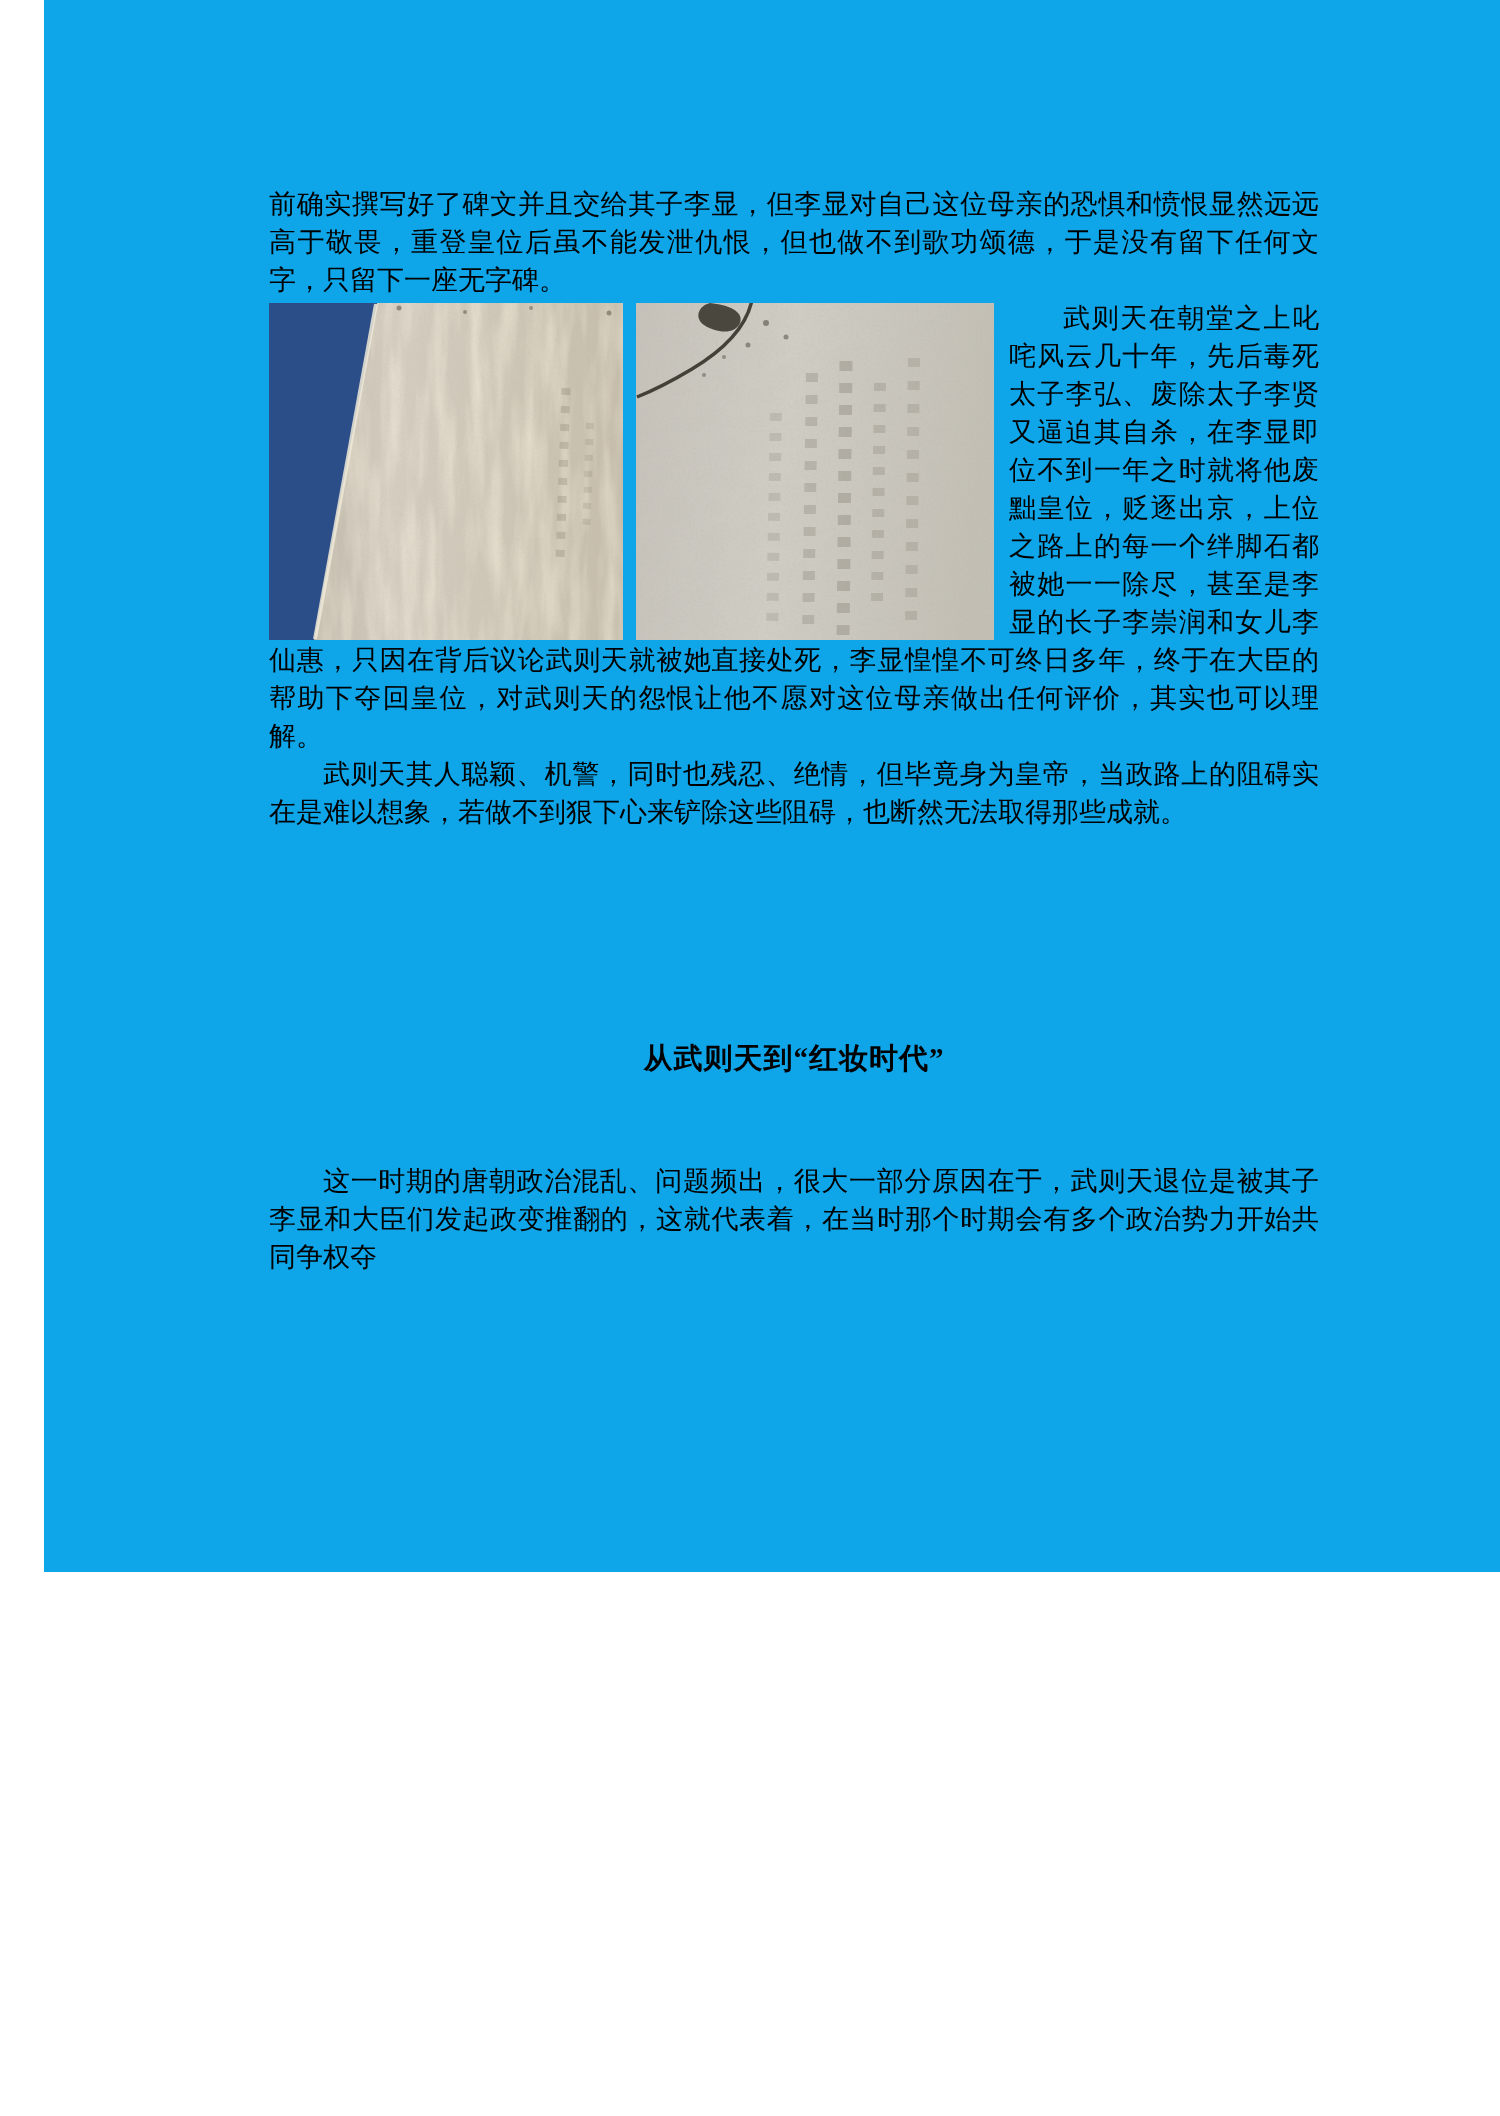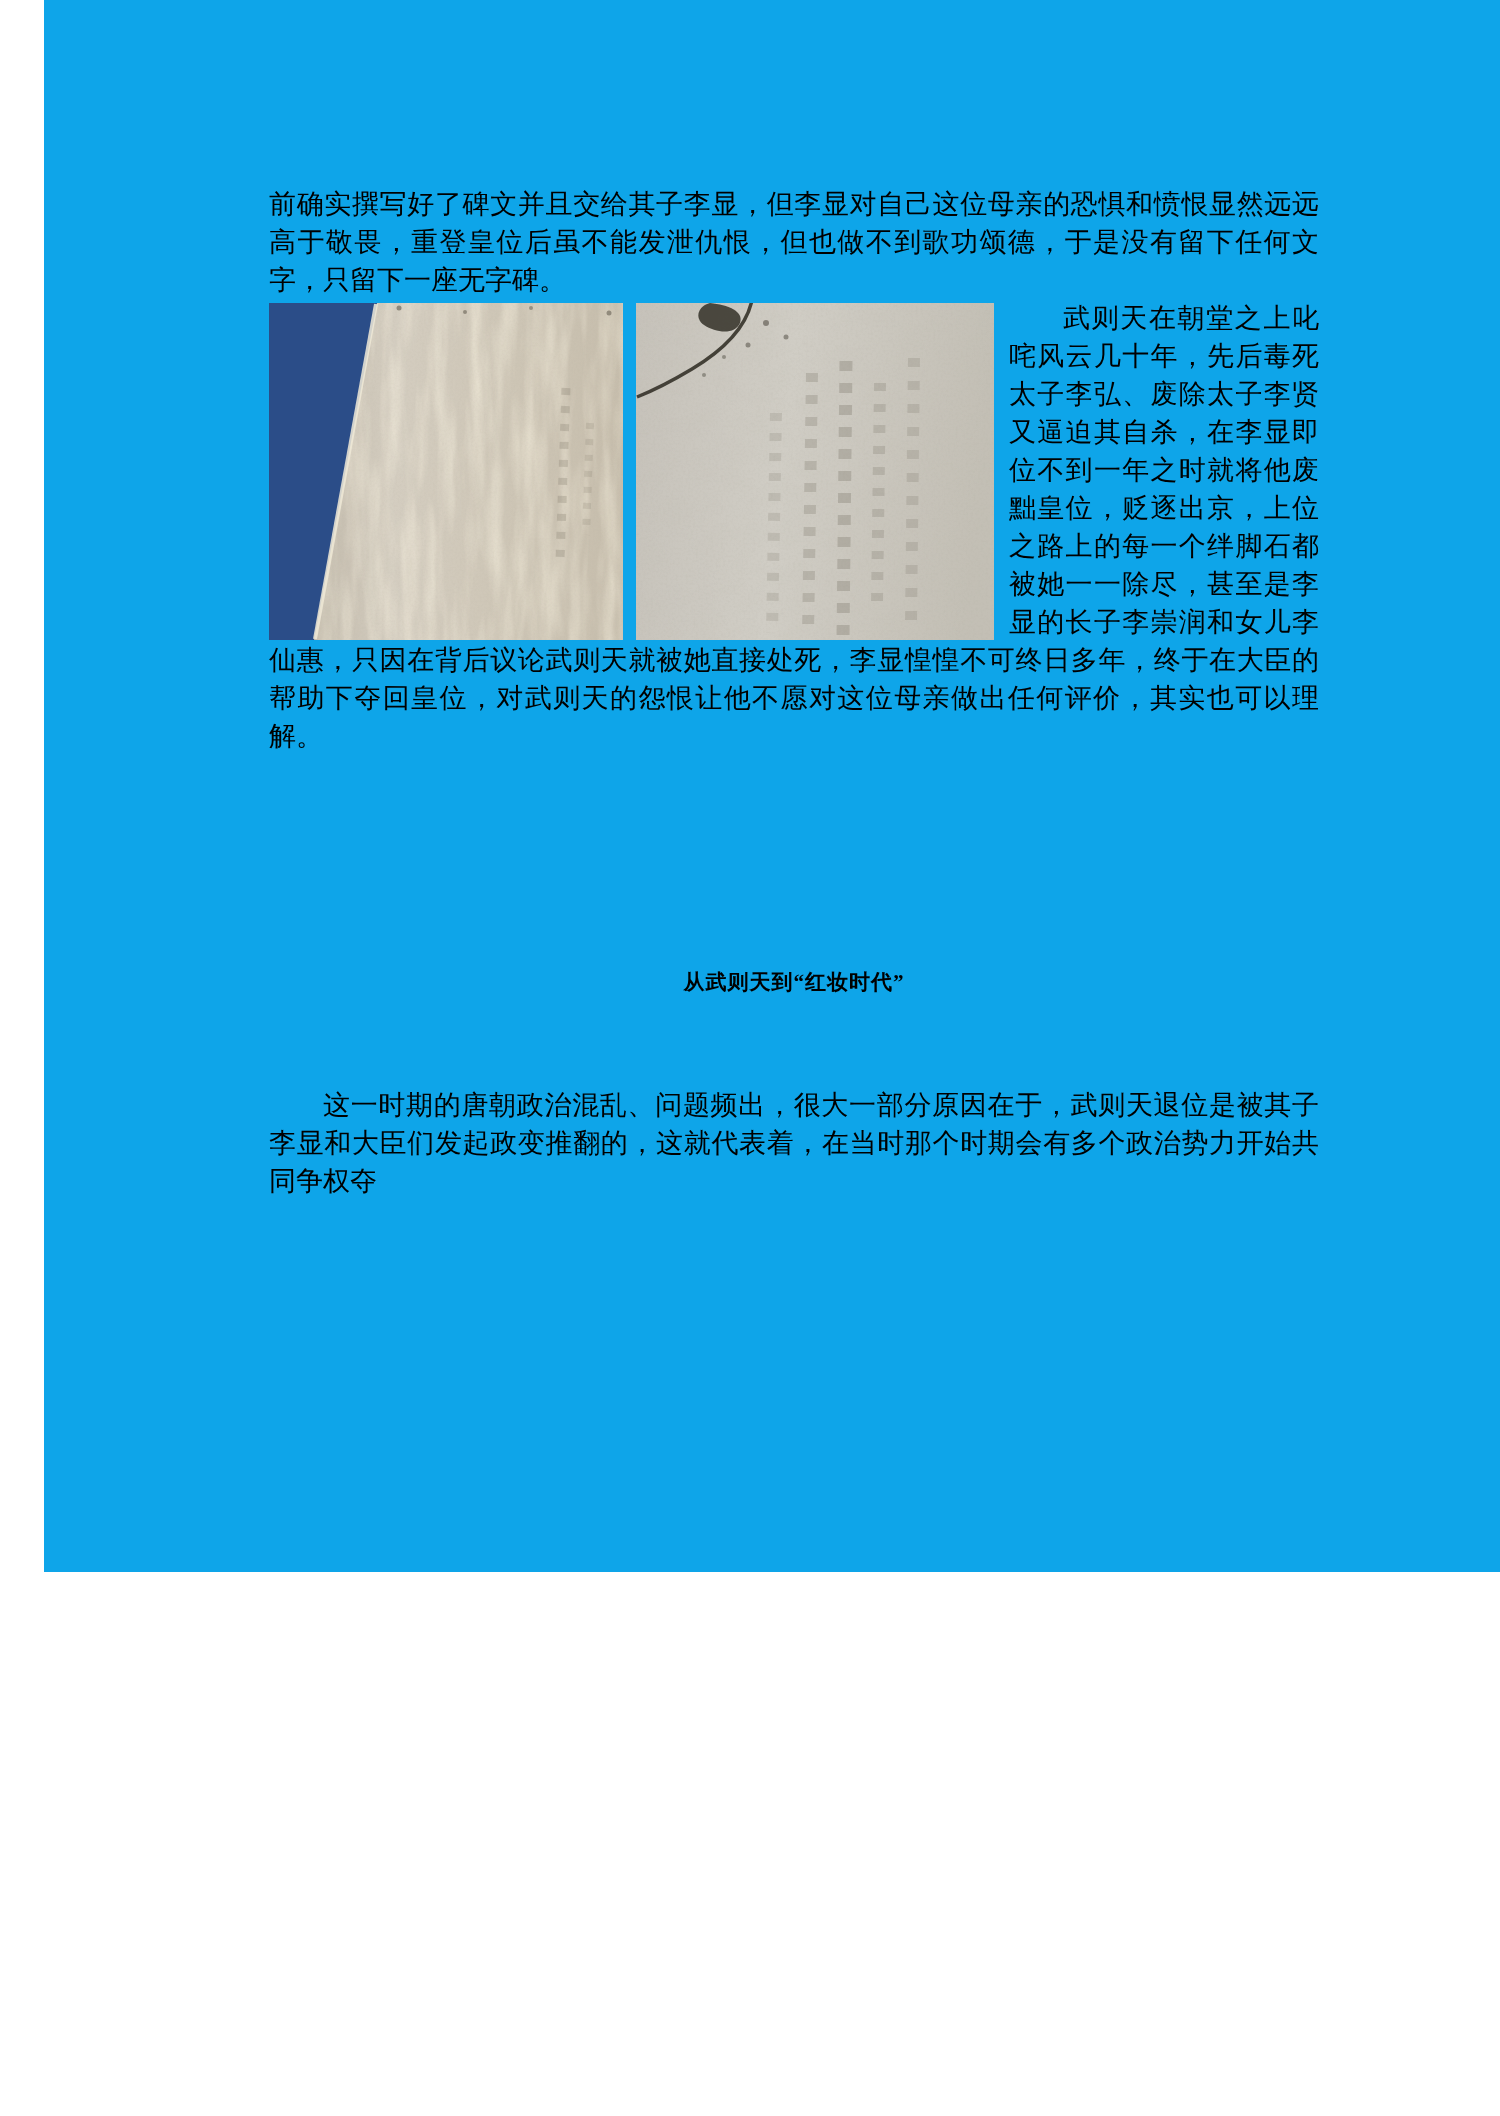--- a/index.html
+++ b/index.html
@@ -24,21 +24,21 @@
     float:left;
     width:725px;height:337px;
     margin:4px 15px 0 0;
     display:flex;
     gap:13px;
   }
   .fig-wrap svg{display:block;flex:0 0 auto;}
   .section-heading{
     margin:205px 0 82px 0;
     text-align:center;
-    font-size:21px;
+    font-size:29px;
     line-height:44px;
     font-weight:700;
     letter-spacing:1px;
   }
   .page-num{
     position:absolute;
     top:1952px;left:0;right:0;
     text-align:center;
     font-size:27px;line-height:32px;
     color:#4d4d4d;
@@ -114,20 +114,21 @@
         <circle cx="150" cy="34" r="2.5" fill="#4a463c" opacity="0.5"></circle>
         <circle cx="112" cy="42" r="2.5" fill="#4a463c" opacity="0.5"></circle>
         <circle cx="88" cy="54" r="2" fill="#4a463c" opacity="0.45"></circle>
         <circle cx="68" cy="72" r="2" fill="#4a463c" opacity="0.45"></circle>
       </svg>
     </div>
 
     <p class="ind">武则天在朝堂之上叱咤风云几十年，先后毒死太子李弘、废除太子李贤又逼迫其自杀，在李显即位不到一年之时就将他废黜皇位，贬逐出京，上位之路上的每一个绊脚石都被她一一除尽，甚至是李显的长子李崇润和女儿李仙惠，只因在背后议论武则天就被她直接处死，李显惶惶不可终日多年，终于在大臣的帮助下夺回皇位，对武则天的怨恨让他不愿对这位母亲做出任何评价，其实也可以理解。</p>
 
 
+    <p class="ind">武则天其人聪颖、机警，同时也残忍、绝情，但毕竟身为皇帝，当政路上的阻碍实在是难以想象，若做不到狠下心来铲除这些阻碍，也断然无法取得那些成就。</p>
 
     <h2 class="section-heading">从武则天到“红妆时代”</h2>
 
 
 
     <p class="ind">这一时期的唐朝政治混乱、问题频出，很大一部分原因在于，武则天退位是被其子李显和大臣们发起政变推翻的，这就代表着，在当时那个时期会有多个政治势力开始共同争权夺</p>
 
   </div>
 
   <div class="page-num">2</div>

